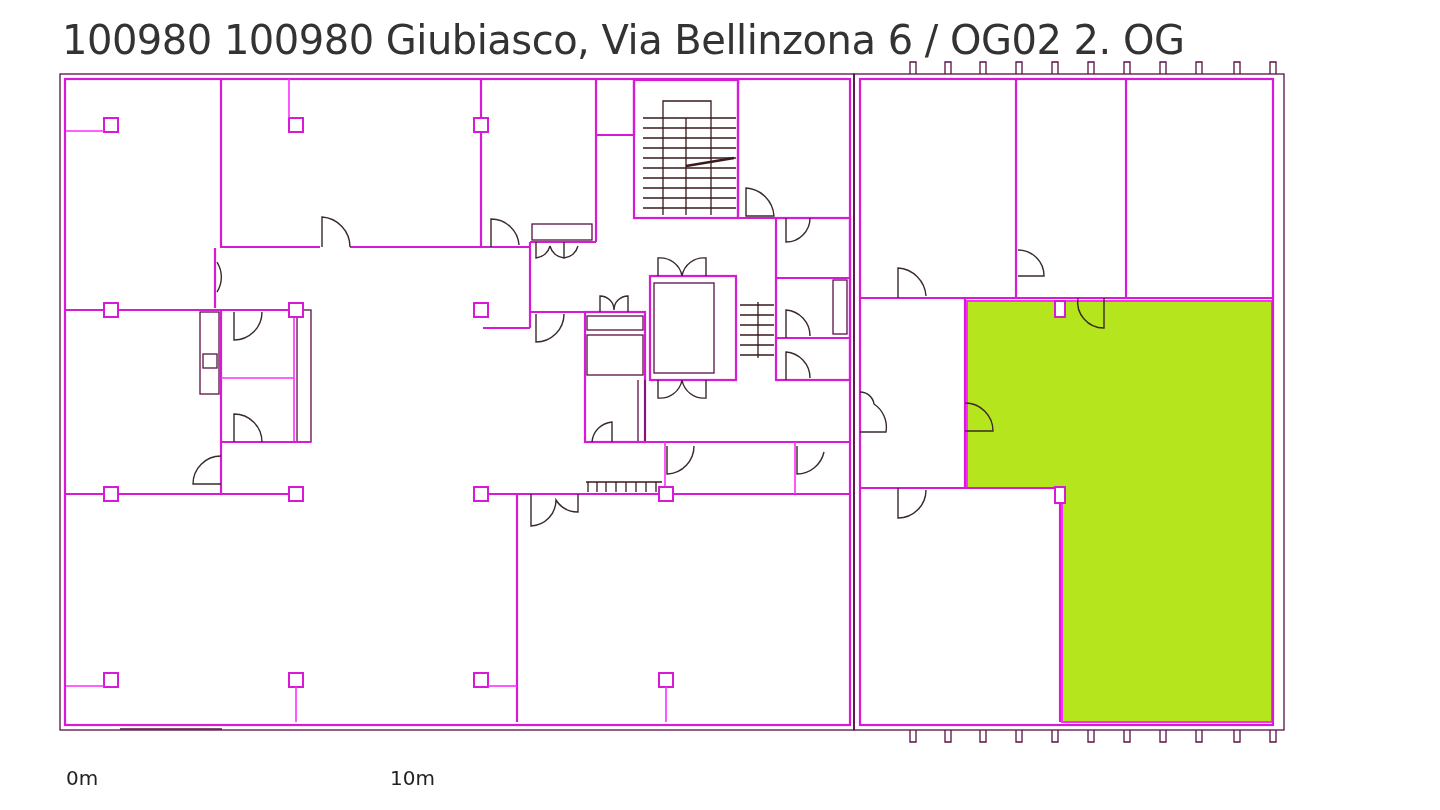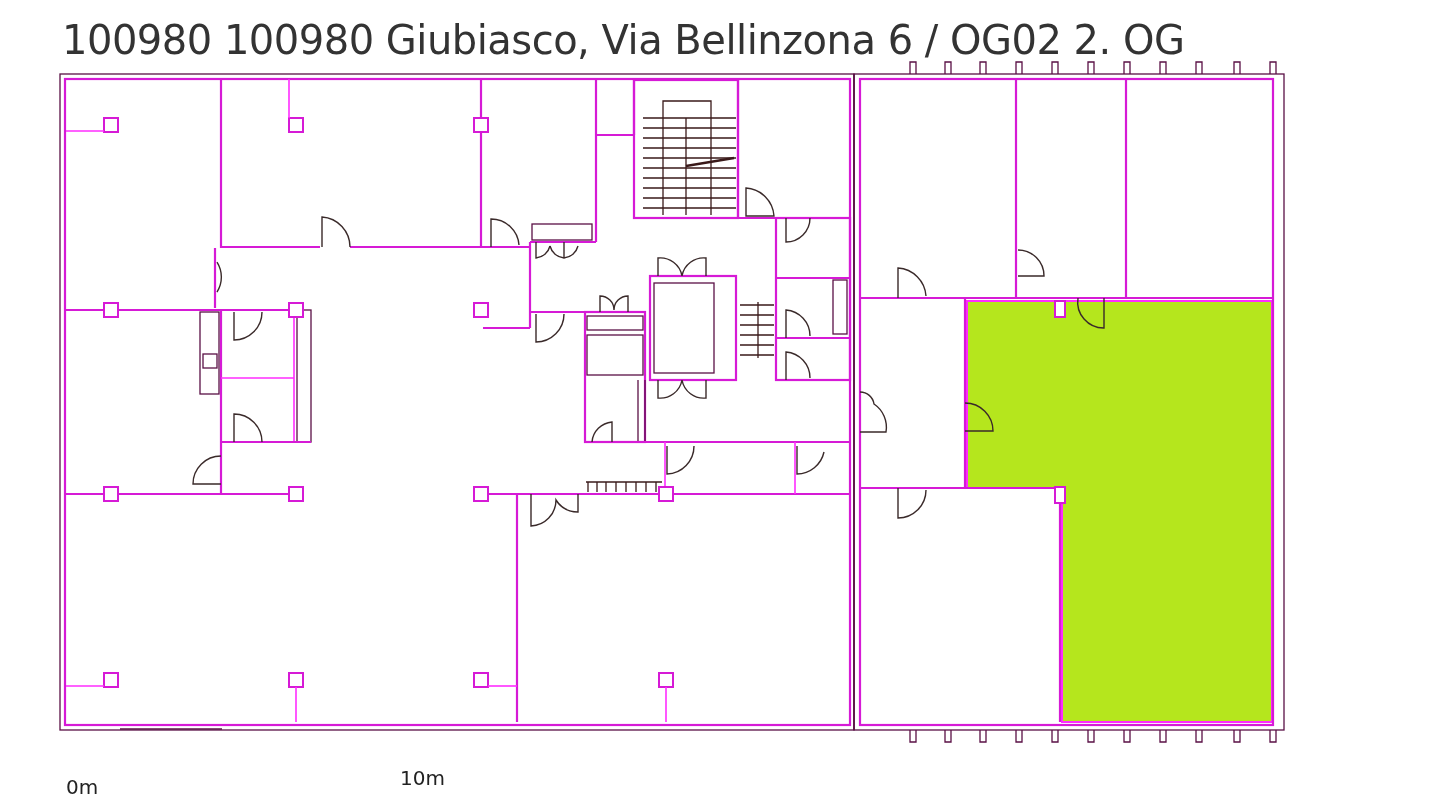--- a/index.html
+++ b/index.html
@@ -152,14 +152,14 @@
     <line x1="296" y1="687" x2="296" y2="722" class="wt"></line>
     <rect x="474" y="673" width="14" height="14" class="col"></rect>
     <line x1="488" y1="686" x2="517" y2="686" class="wt"></line>
     <rect x="659" y="673" width="14" height="14" class="col"></rect>
     <line x1="666" y1="687" x2="666" y2="722" class="wt"></line>
     <rect x="1055" y="301" width="10" height="16" class="col"></rect>
     <rect x="1055" y="487" width="10" height="16" class="col"></rect>
   </g>
 </svg>
 
-<div class="scale-label" style="left:66px;margin-top:9px;">0m</div>
-<div class="scale-label" style="left:400px;">10m</div>
+<div class="scale-label" style="left:66px;">0m</div>
+<div class="scale-label" style="left:390px;">10m</div>
 
 </body></html>

